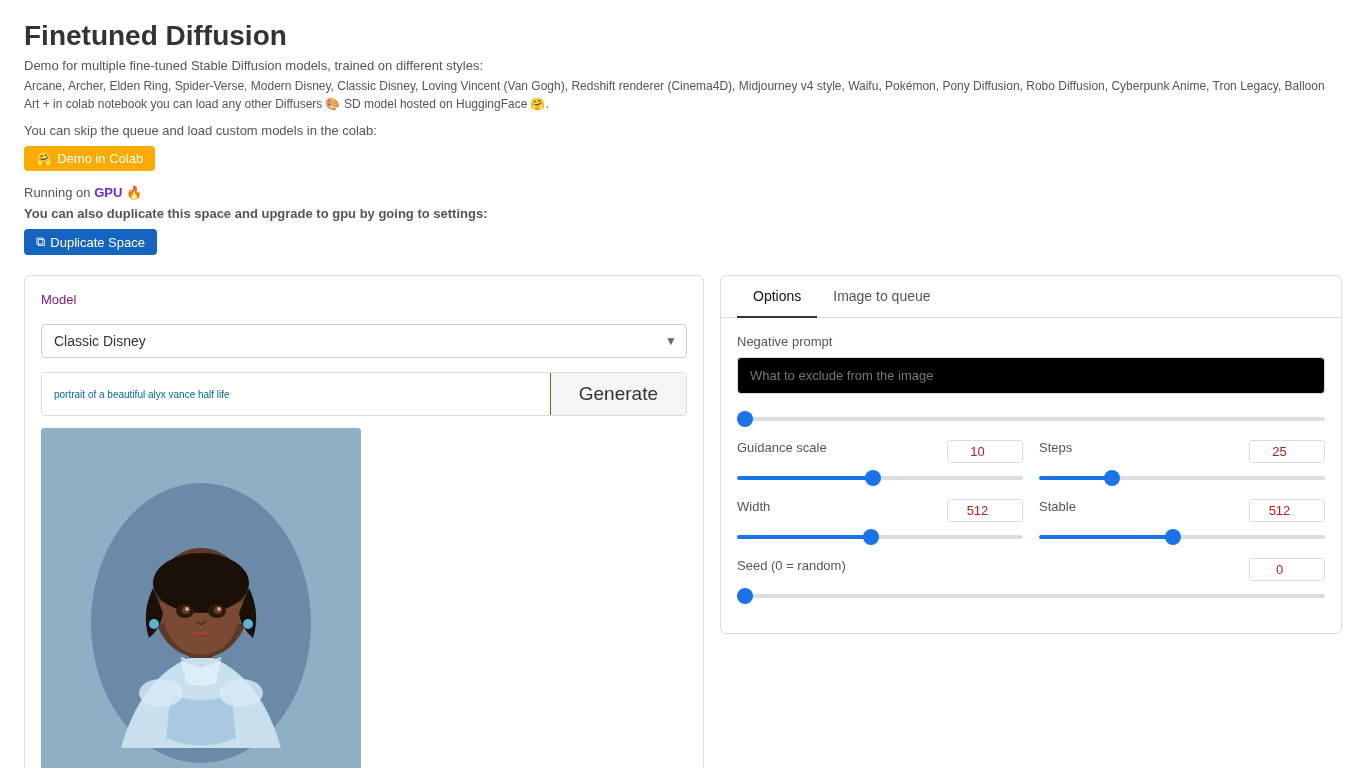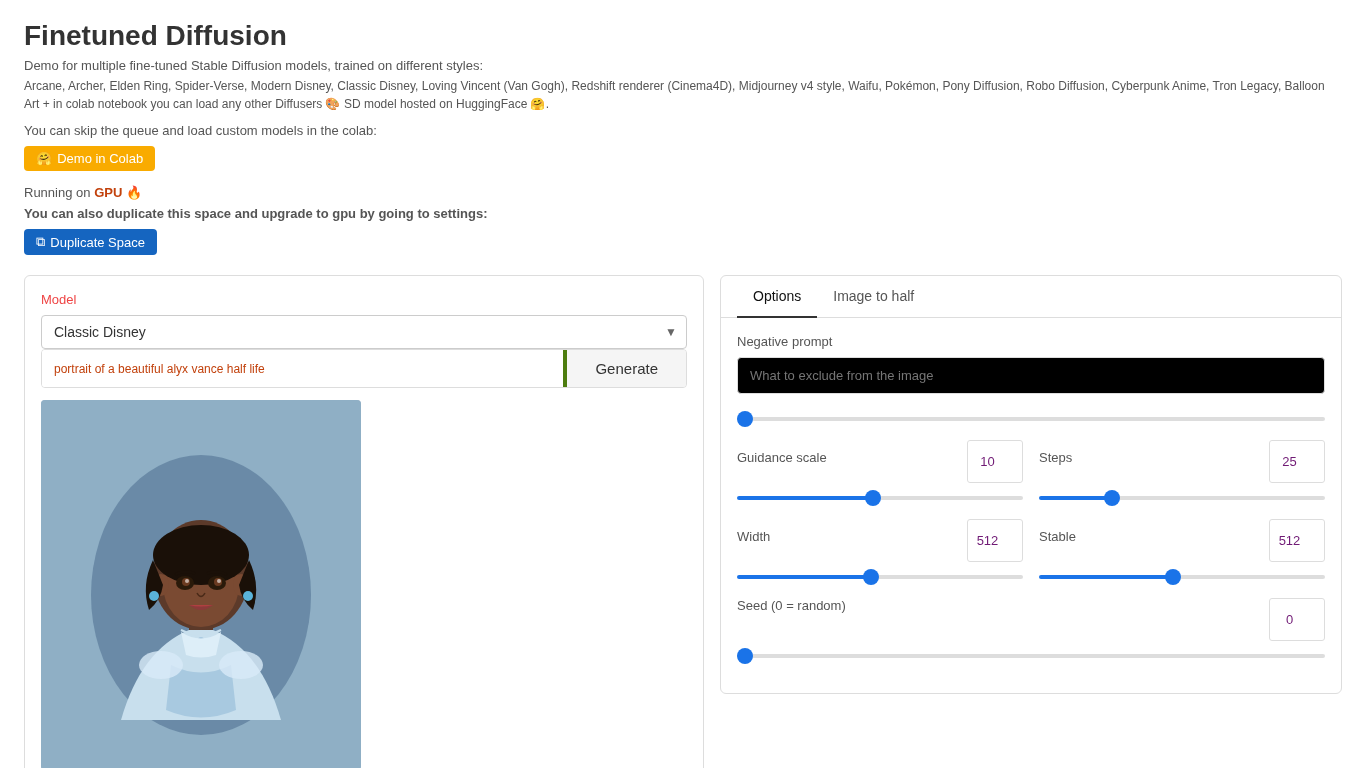--- a/index.html
+++ b/index.html
@@ -57,21 +57,21 @@
       cursor: pointer;
       margin-bottom: 20px;
     }
     .running-line {
       font-size: 13px;
       margin-bottom: 6px;
       color: #555;
     }
     .running-line strong {
       font-weight: 700;
-      color: #c2410c;
+      color: #6d28d9;
     }
     .duplicate-line {
       font-size: 13px;
       margin-bottom: 8px;
       color: #555;
       font-weight: bold;
     }
     .main-layout {
       display: flex;
       gap: 16px;
@@ -79,25 +79,26 @@
     }
     .left-panel {
       flex: 0 0 680px;
       border: 1px solid #ddd;
       border-radius: 6px;
       padding: 16px;
       background: #fff;
     }
     .model-label {
       font-size: 13px;
-      color: #ef4444;
-      margin-bottom: 8px;
+      color: #701a75;
+      margin-bottom: 17px;
     }
     .model-select-wrapper {
       position: relative;
+      margin-bottom: 14px;
     }
     .model-select {
       width: 100%;
       padding: 8px 32px 8px 12px;
       border: 1px solid #ccc;
       border-radius: 4px;
       font-size: 14px;
       appearance: none;
       background: #fff;
       cursor: pointer;
@@ -117,30 +118,30 @@
       gap: 0;
       border: 1px solid #ddd;
       border-radius: 4px;
       overflow: hidden;
       margin-bottom: 12px;
     }
     .prompt-input {
       flex: 1;
       border: none;
       padding: 10px 12px;
-      font-size: 12px;
+      font-size: 10px;
       outline: none;
-      color: #c2410c;
+      color: #0369a1;
     }
     .generate-btn {
       background: #f5f5f5;
       border: none;
-      border-left: 4px solid #4d7c0f;
+      border-left: 1px solid #4d7c0f;
       padding: 10px 28px;
-      font-size: 15px;
+      font-size: 19px;
       font-weight: 500;
       cursor: pointer;
       color: #333;
     }
     .image-area {
       width: 320px;
       height: 370px;
       background: #b0c4d8;
       border-radius: 4px;
       overflow: hidden;
@@ -197,25 +198,25 @@
     }
     .slider-row {
       display: flex;
       align-items: center;
       justify-content: space-between;
       margin-bottom: 4px;
     }
     .slider-value {
       border: 1px solid #ddd;
       border-radius: 3px;
-      padding: 13px 8px;
-      font-size: 13px;
-      width: 56px;
+      padding: 3px 8px;
+      font-size: 13px;
+      width: 76px;
       text-align: center;
-      color: #701a75;
+      color: #b91c1c;
     }
     .slider-container {
       margin-bottom: 16px;
     }
     .dual-slider-row {
       display: flex;
       gap: 16px;
       margin-bottom: 16px;
     }
     .dual-col {
@@ -354,21 +355,21 @@
 
         <ellipse cx="120" cy="265" rx="22" ry="14" fill="#d8eaf7" opacity="0.8"></ellipse>
         <ellipse cx="200" cy="265" rx="22" ry="14" fill="#d8eaf7" opacity="0.8"></ellipse>
       </svg>
     </div>
   </div>
 
   <div class="right-panel">
     <div class="tabs">
       <div class="tab active">Options</div>
-      <div class="tab">Image to half</div>
+      <div class="tab">Image to queue</div>
     </div>
     <div class="options-content">
       
       <div class="field-label">Negative prompt</div>
       <input class="negative-prompt-input" type="text" placeholder="What to exclude from the image" style="">
 
       
       <div class="slider-container">
         <input type="range" min="1" max="4" value="1" class="slider-blue" style="--val: 0%; background: linear-gradient(to right, rgb(26, 115, 232) 0%, rgb(26, 115, 232) 0%, rgb(221, 221, 221) 0%);">
       </div>

